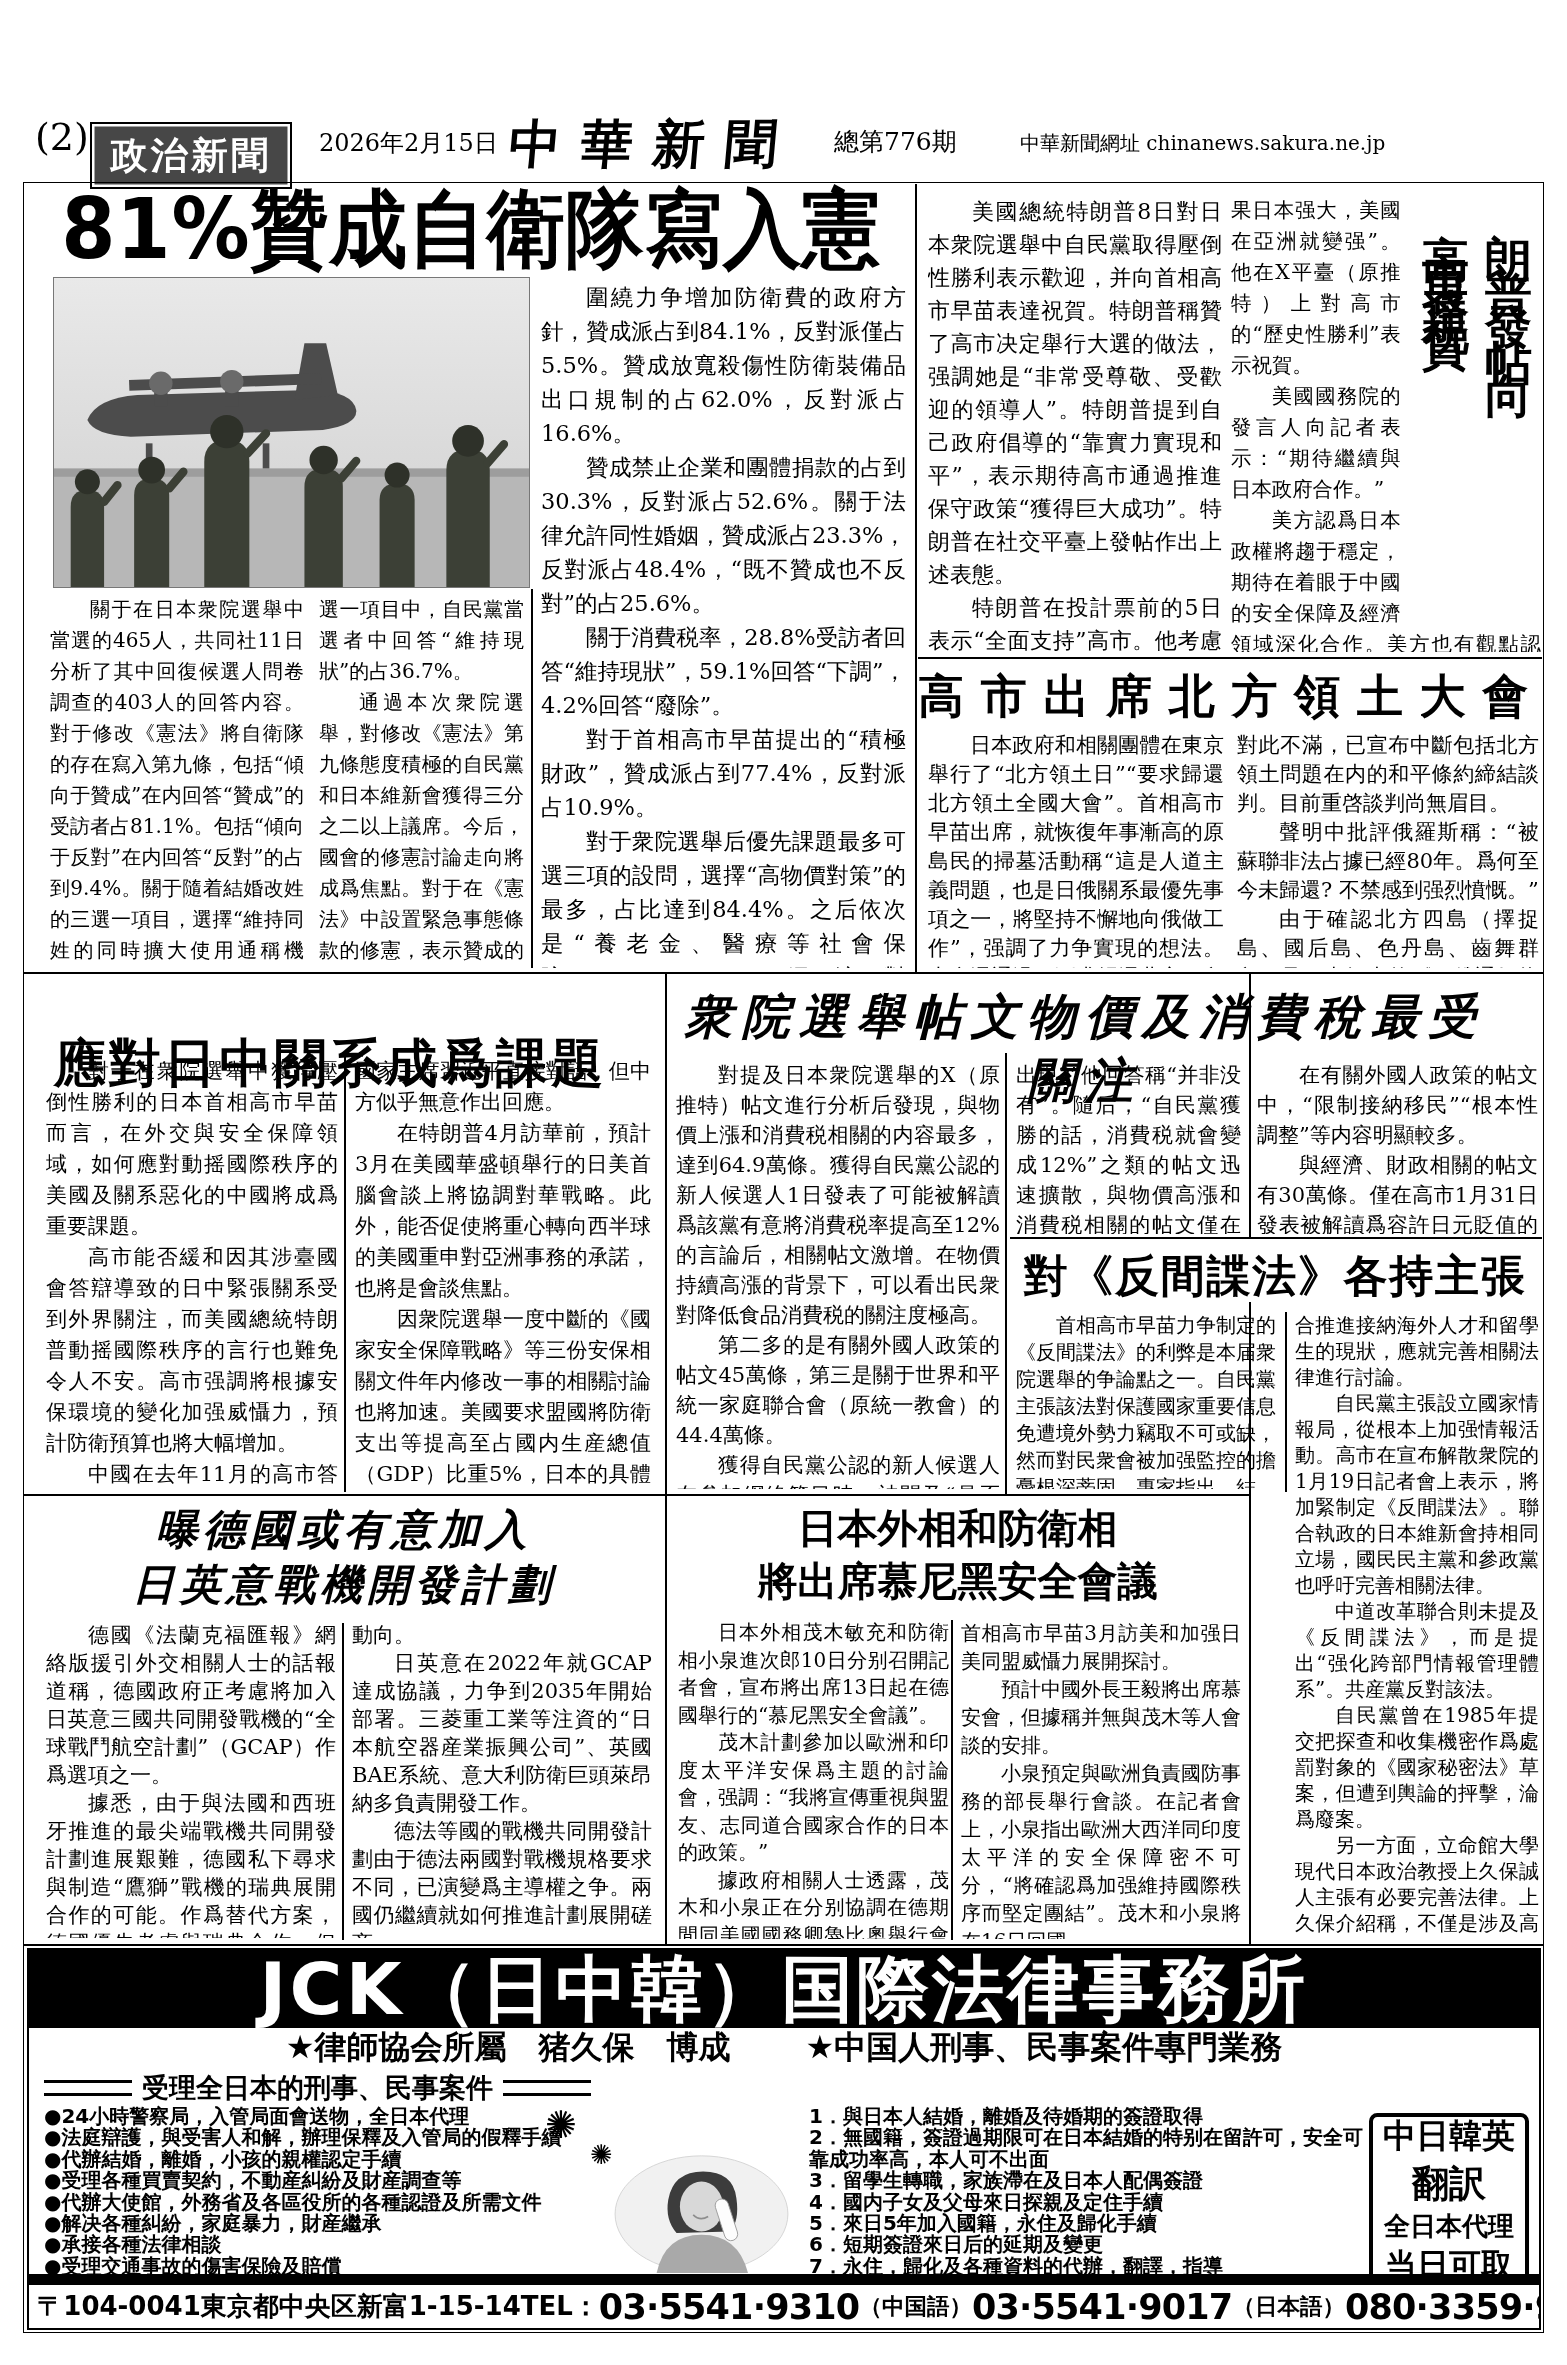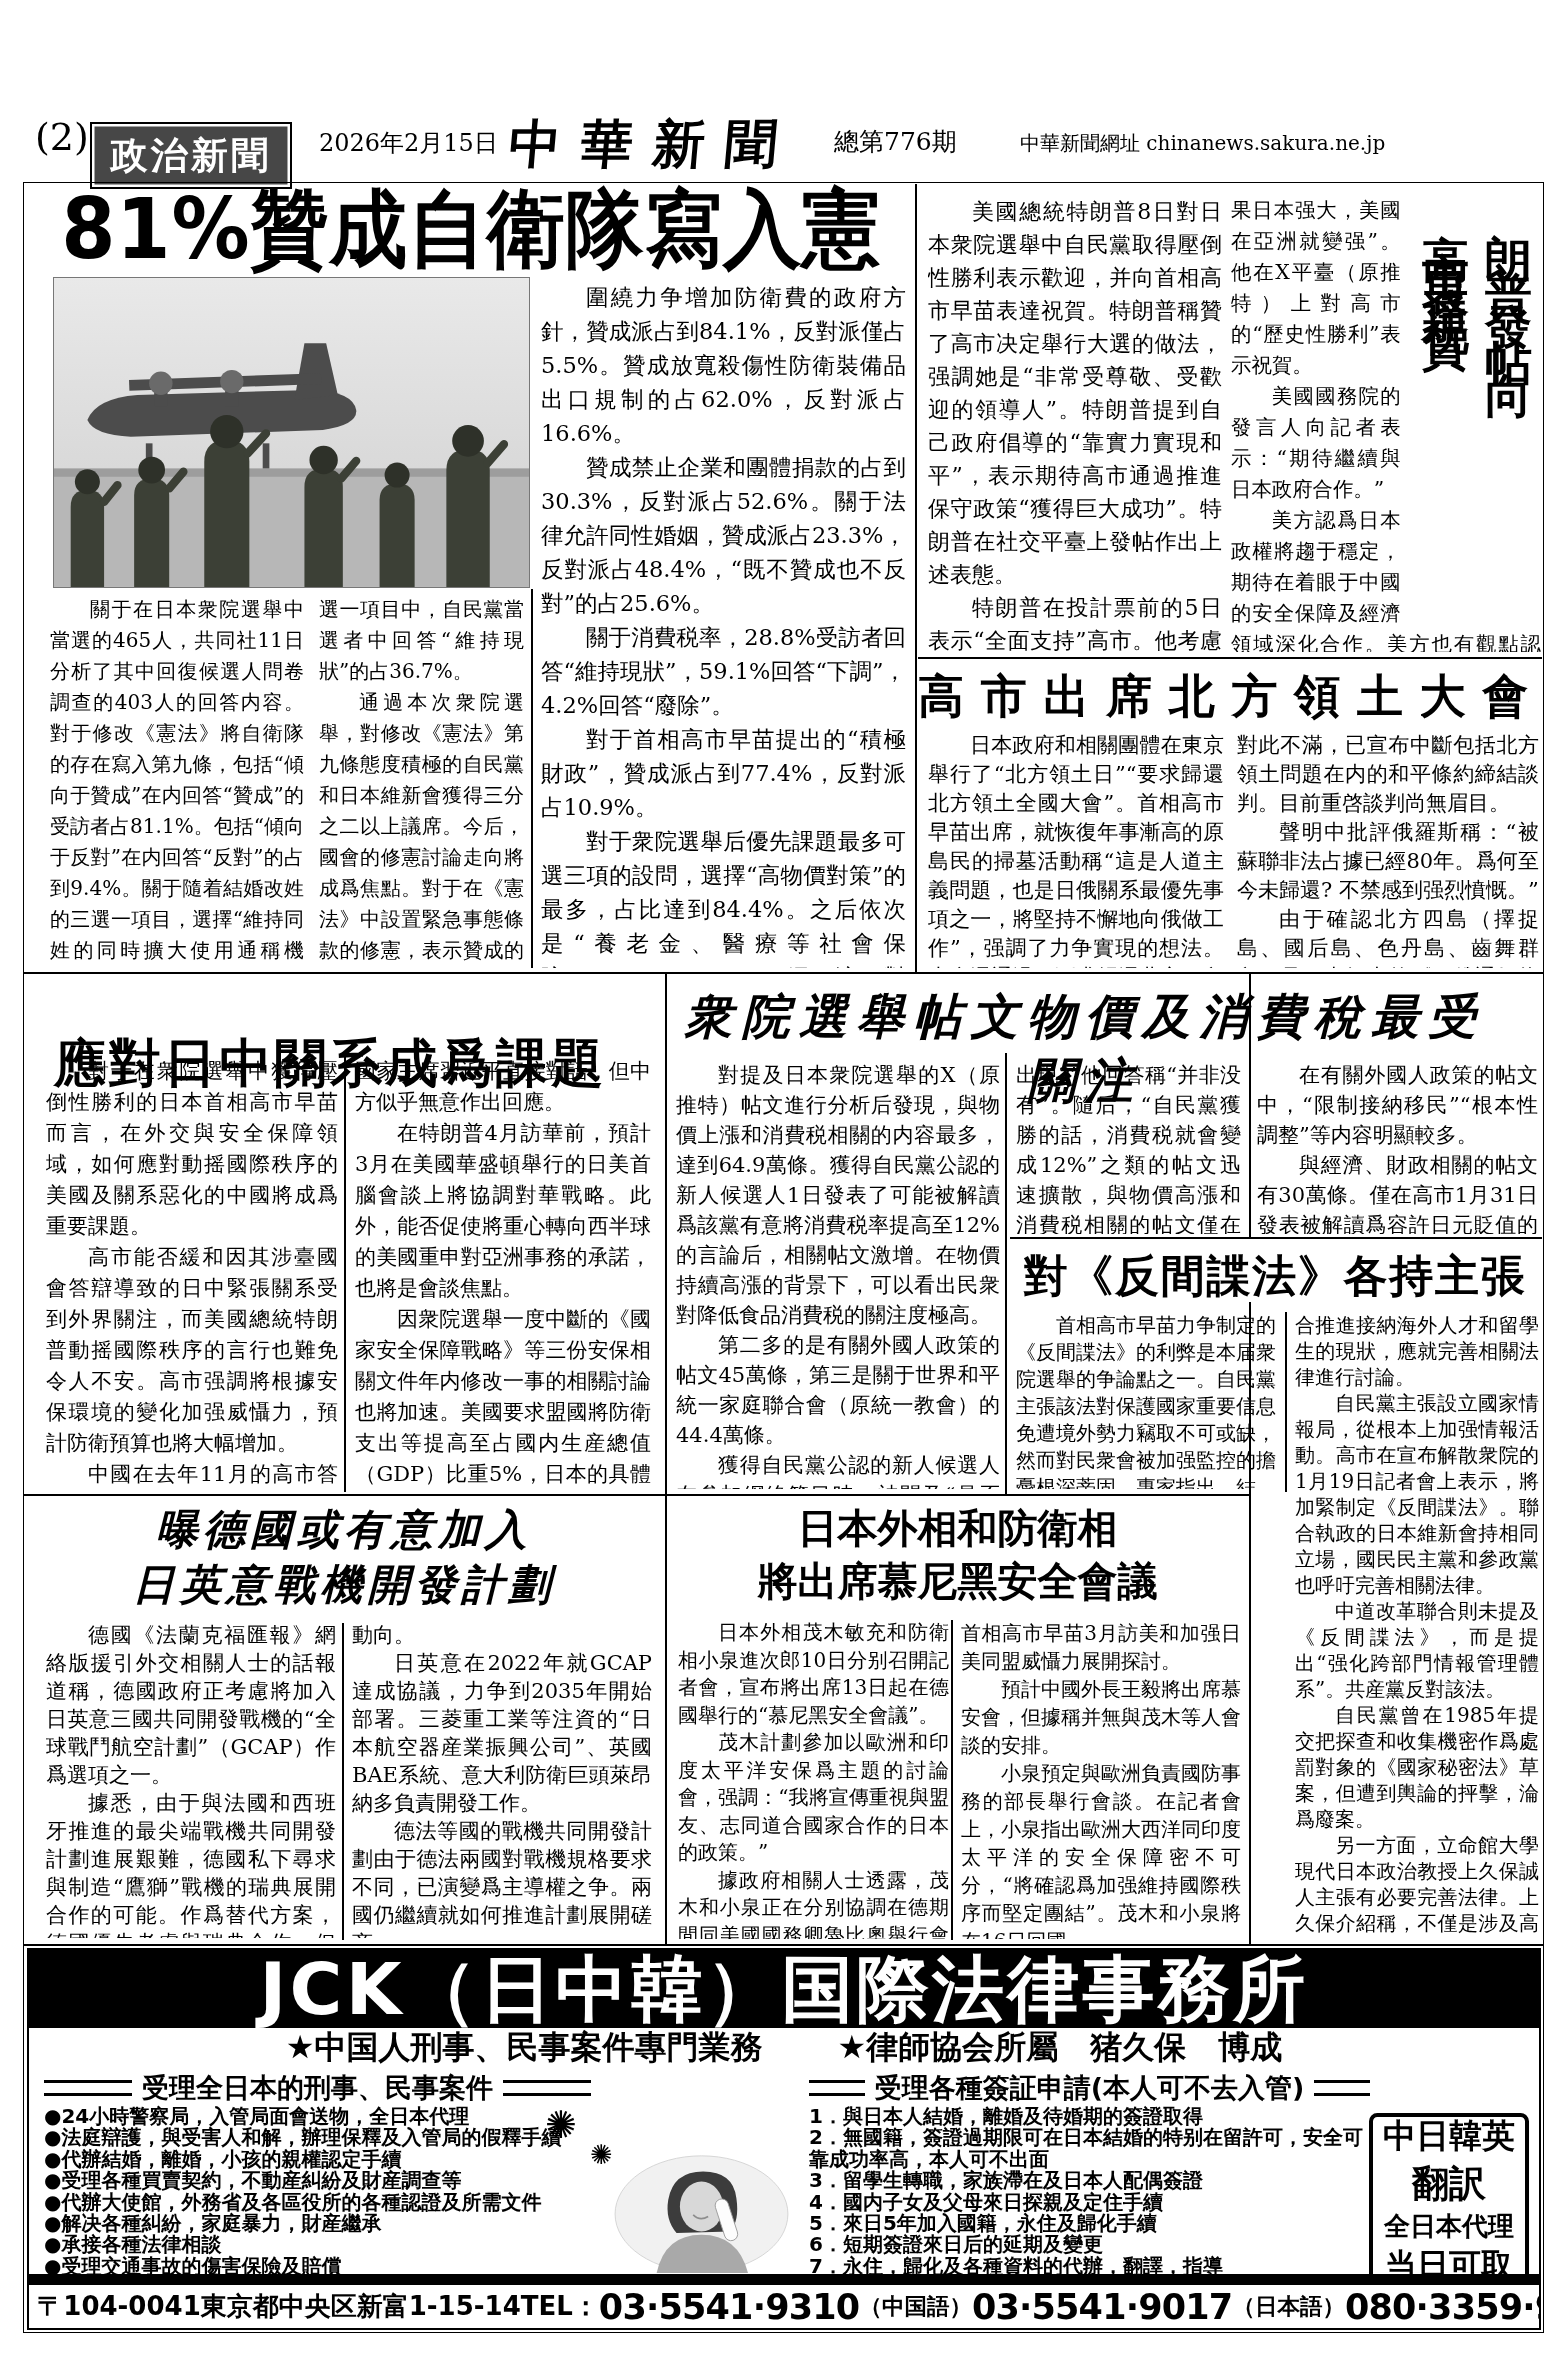--- a/index.html
+++ b/index.html
@@ -281,22 +281,22 @@
   <div class="rule" style="left:1249px;top:1302px;width:1.7px;height:643px;"></div>
   <div class="rule" style="left:1285px;top:1312px;width:1.7px;height:180px;"></div>
   <div class="rule" style="left:23.4px;top:1494px;width:1227px;height:1.7px;"></div>
   <div class="rule" style="left:342px;top:1623px;width:1.7px;height:317px;"></div>
   <div class="rule" style="left:951px;top:1620px;width:1.7px;height:320px;"></div>
   <div class="rule" style="left:23.4px;top:1944px;width:1520px;height:1.7px;"></div>
 
   <div class="abs ad">
     <div class="ad-banner">JCK（日中韓）国際法律事務所</div>
     <div class="ad-specialty">
+      <span>★律師協会所屬　猪久保　博成</span>
       <span>★中国人刑事、民事案件專門業務</span>
-      <span>★律師協会所屬　猪久保　博成</span>
     </div>
     <div class="ad-mid">
       <div class="ad-sec-head adL-head">
         <span class="dbl"></span>
         <span class="ad-sec-title">受理全日本的刑事、民事案件</span>
         <span class="dbl"></span>
       </div>
       <div class="ad-list adL-list">
           <p class="svc">●24小時警察局，入管局面會送物，全日本代理</p>
           <p class="svc">●法庭辯護，與受害人和解，辦理保釋及入管局的假釋手續</p>
@@ -315,25 +315,20 @@
         <svg width="177" height="118" viewBox="0 0 212 142" xmlns="http://www.w3.org/2000/svg">
           <ellipse cx="106" cy="71" rx="104" ry="70" fill="#f1f1f1" stroke="#cfcfcf"></ellipse>
           <path d="M66 54 q6 -34 42 -34 q36 0 40 32 q4 28 -8 40 l-64 2 q-14 -16 -10 -40z" fill="#3c3c3c"></path>
           <ellipse cx="106" cy="62" rx="26" ry="30" fill="#d8d8d8"></ellipse>
           <path d="M52 142 q10 -46 54 -46 q44 0 56 46z" fill="#a9a9a9"></path>
           <rect x="128" y="52" width="16" height="52" rx="8" transform="rotate(-18 136 78)" fill="#fdfdfd" stroke="#999"></rect>
           <path d="M96 72 q8 8 18 2" stroke="#8d8d8d" fill="none" stroke-width="2"></path>
         </svg>
       </div>
 
-      <div class="ad-sec-head adR-head">
-        <span class="dbl"></span>
-        <span class="ad-sec-title">受理各種簽証申請(本人可不去入管)</span>
-        <span class="dbl"></span>
-      </div>
       <div class="ad-list adR-list">
           <p class="svc">1．與日本人結婚，離婚及待婚期的簽證取得</p>
           <p class="svc">2．無國籍，簽證過期限可在日本結婚的特别在留許可，安全可靠成功率高，本人可不出面</p>
           <p class="svc">3．留學生轉職，家族滯在及日本人配偶簽證</p>
           <p class="svc">4．國内子女及父母來日探親及定住手續</p>
           <p class="svc">5．來日5年加入國籍，永住及歸化手續</p>
           <p class="svc">6．短期簽證來日后的延期及變更</p>
           <p class="svc">7．永住，歸化及各種資料的代辦，翻譯，指導</p>
         </div>
 

